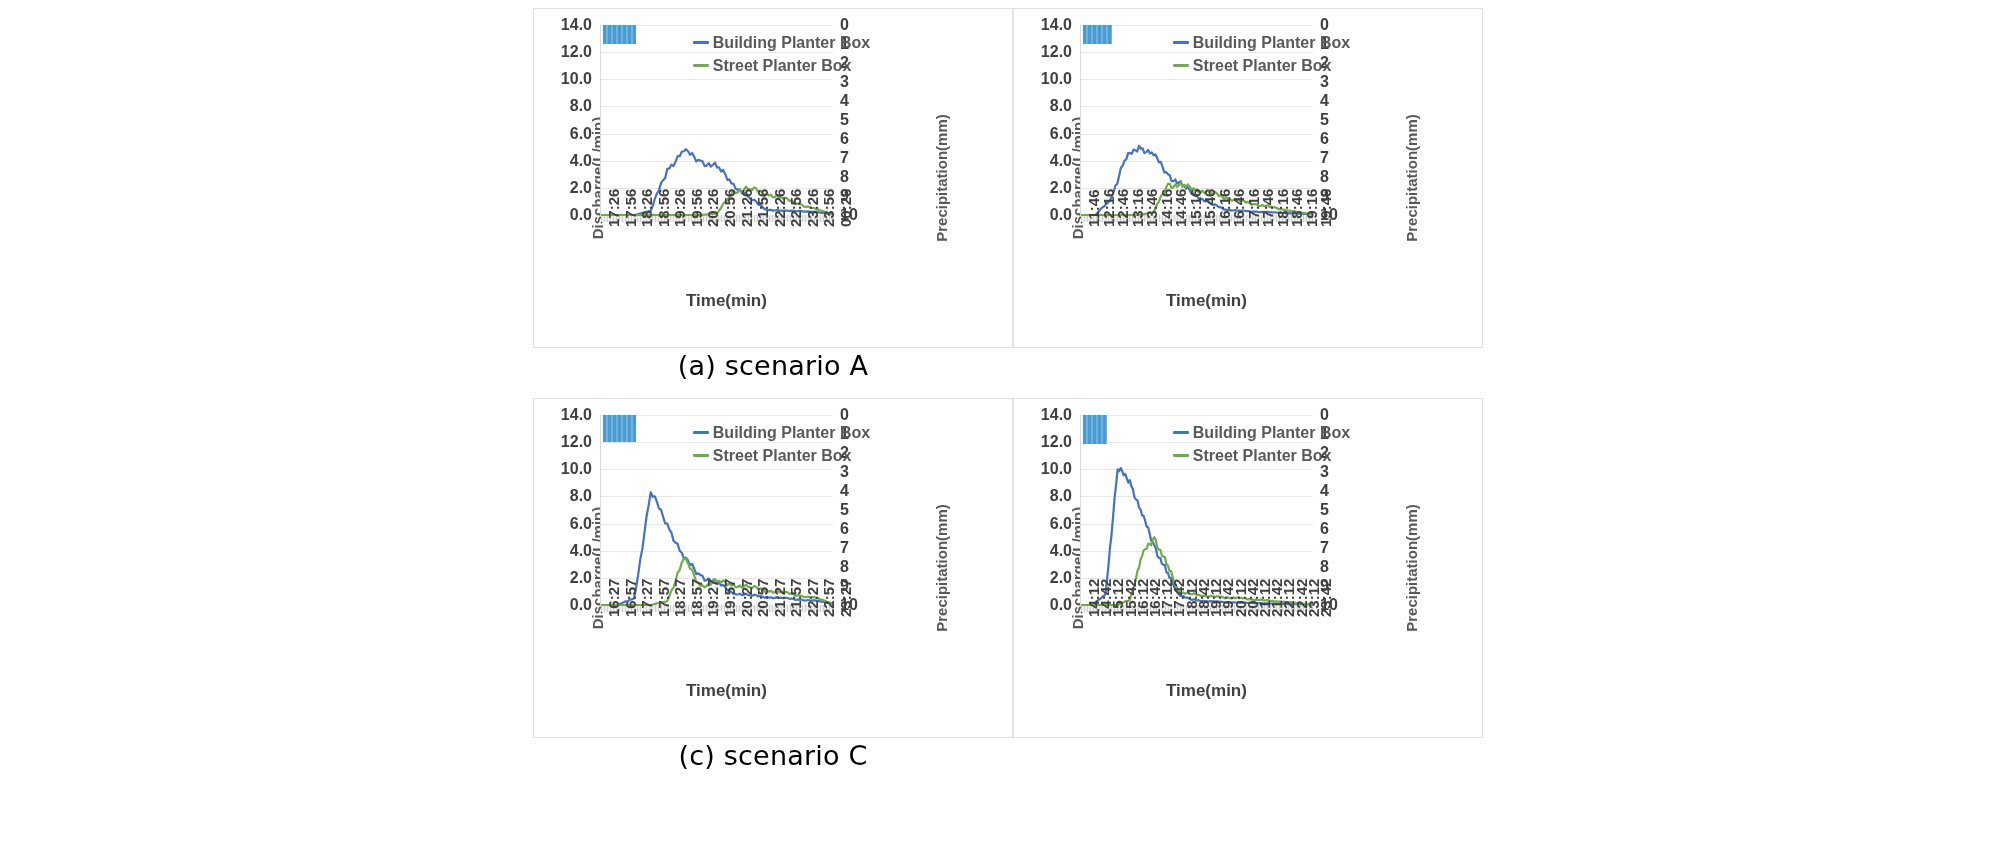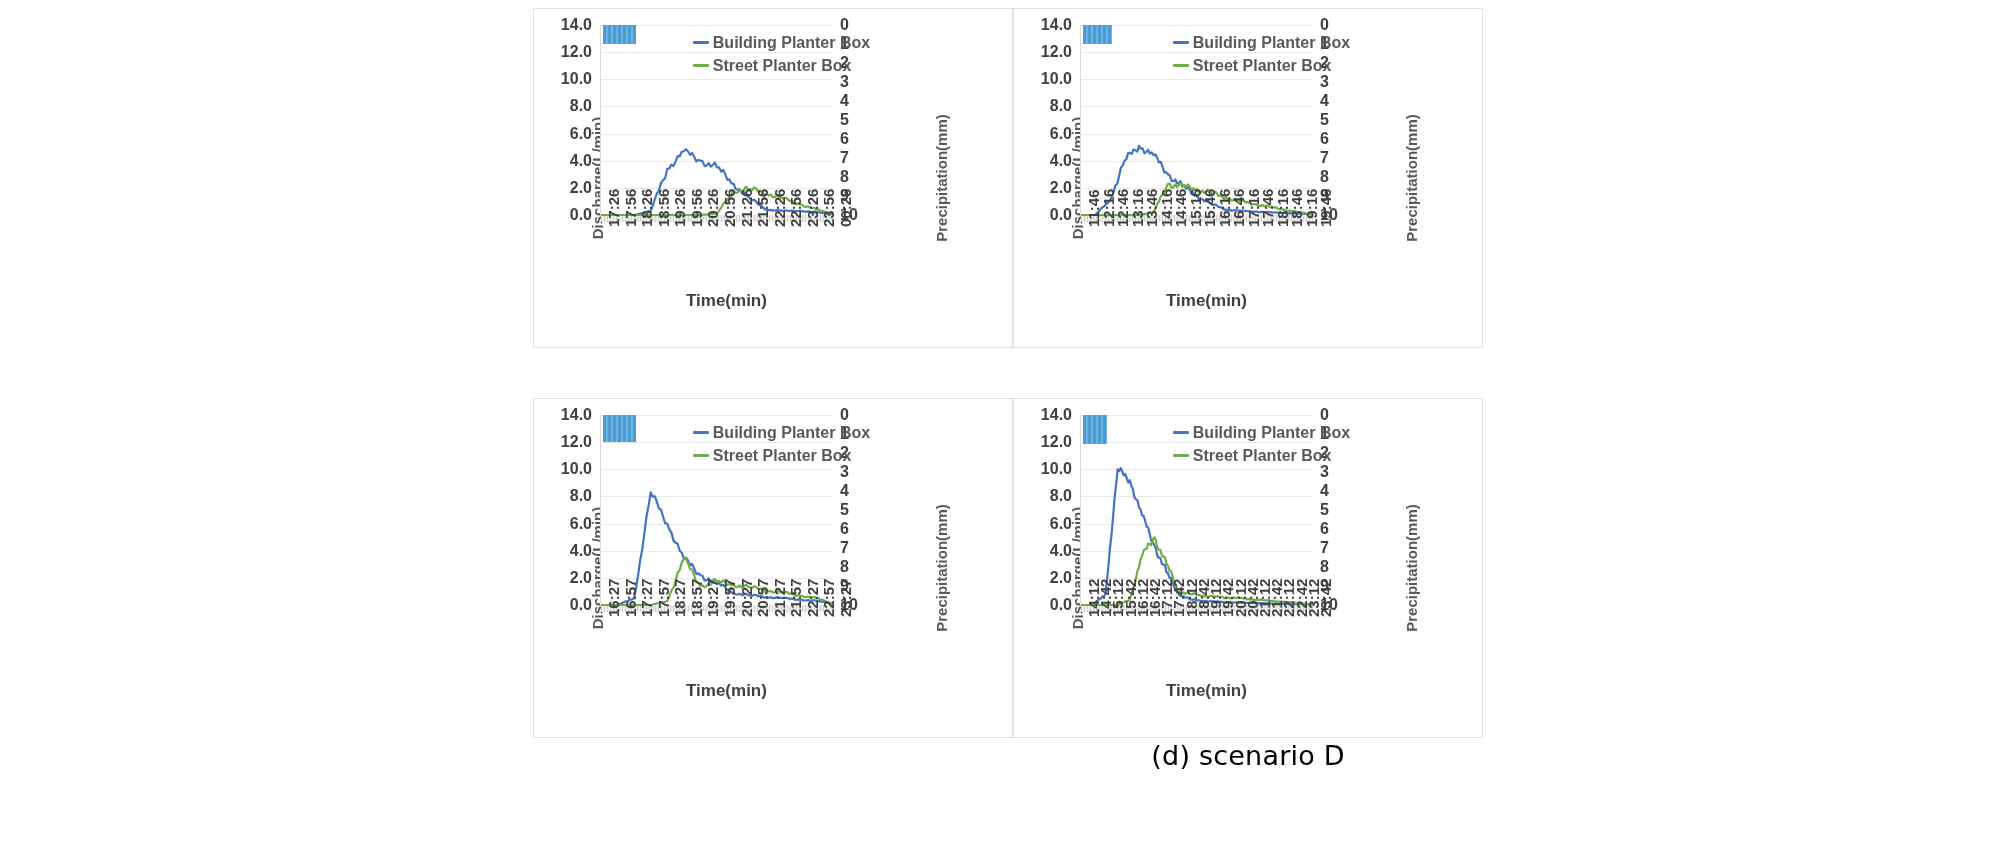--- a/index.html
+++ b/index.html
@@ -178,20 +178,21 @@
           <div class="xtick" style="left: 187px; top: 218px;">20:56</div>
           <div class="xtick" style="left: 203.571px; top: 218px;">21:26</div>
           <div class="xtick" style="left: 220.143px; top: 218px;">21:56</div>
           <div class="xtick" style="left: 236.714px; top: 218px;">22:26</div>
           <div class="xtick" style="left: 253.286px; top: 218px;">22:56</div>
           <div class="xtick" style="left: 269.857px; top: 218px;">23:26</div>
           <div class="xtick" style="left: 286.429px; top: 218px;">23:56</div>
           <div class="xtick" style="left: 303px; top: 218px;">00:26</div>
           <div class="xaxis-title" style="left: 152px; top: 282px;">Time(min)</div>
         </div>
+        <div class="subcap">(a) scenario A</div>
       </div>
       <div class="panel">
         <div class="chart-card">
           <div class="c-ylabel-left">Discharge(L/min)</div>
           <div class="c-ylabel-right" style="right: 6px;">Precipitation(mm)</div>
           <div class="plot" style="left: 66px; top: 16px; width: 232px; height: 190px;">
             <div class="gl" style="top: 162.857px;"></div>
             <div class="gl" style="top: 135.714px;"></div>
             <div class="gl" style="top: 108.571px;"></div>
             <div class="gl" style="top: 81.4286px;"></div>
@@ -312,20 +313,21 @@
           <div class="xtick" style="left: 187px; top: 218px;">19:57</div>
           <div class="xtick" style="left: 203.571px; top: 218px;">20:27</div>
           <div class="xtick" style="left: 220.143px; top: 218px;">20:57</div>
           <div class="xtick" style="left: 236.714px; top: 218px;">21:27</div>
           <div class="xtick" style="left: 253.286px; top: 218px;">21:57</div>
           <div class="xtick" style="left: 269.857px; top: 218px;">22:27</div>
           <div class="xtick" style="left: 286.429px; top: 218px;">22:57</div>
           <div class="xtick" style="left: 303px; top: 218px;">23:27</div>
           <div class="xaxis-title" style="left: 152px; top: 282px;">Time(min)</div>
         </div>
+        <div class="subcap">(c) scenario C</div>
       </div>
       <div class="panel">
         <div class="chart-card">
           <div class="c-ylabel-left">Discharge(L/min)</div>
           <div class="c-ylabel-right" style="right: 6px;">Precipitation(mm)</div>
           <div class="plot" style="left: 66px; top: 16px; width: 232px; height: 190px;">
             <div class="gl" style="top: 162.857px;"></div>
             <div class="gl" style="top: 135.714px;"></div>
             <div class="gl" style="top: 108.571px;"></div>
             <div class="gl" style="top: 81.4286px;"></div>
@@ -383,16 +385,15 @@
           <div class="xtick" style="left: 217.526px; top: 218px;">20:12</div>
           <div class="xtick" style="left: 229.737px; top: 218px;">20:42</div>
           <div class="xtick" style="left: 241.947px; top: 218px;">21:12</div>
           <div class="xtick" style="left: 254.158px; top: 218px;">21:42</div>
           <div class="xtick" style="left: 266.368px; top: 218px;">22:12</div>
           <div class="xtick" style="left: 278.579px; top: 218px;">22:42</div>
           <div class="xtick" style="left: 290.789px; top: 218px;">23:12</div>
           <div class="xtick" style="left: 303px; top: 218px;">23:42</div>
           <div class="xaxis-title" style="left: 152px; top: 282px;">Time(min)</div>
         </div>
-        <div class="subcap">(d) scenario D</div>
       </div>
     </div>
 </div>
 
 </body></html>

